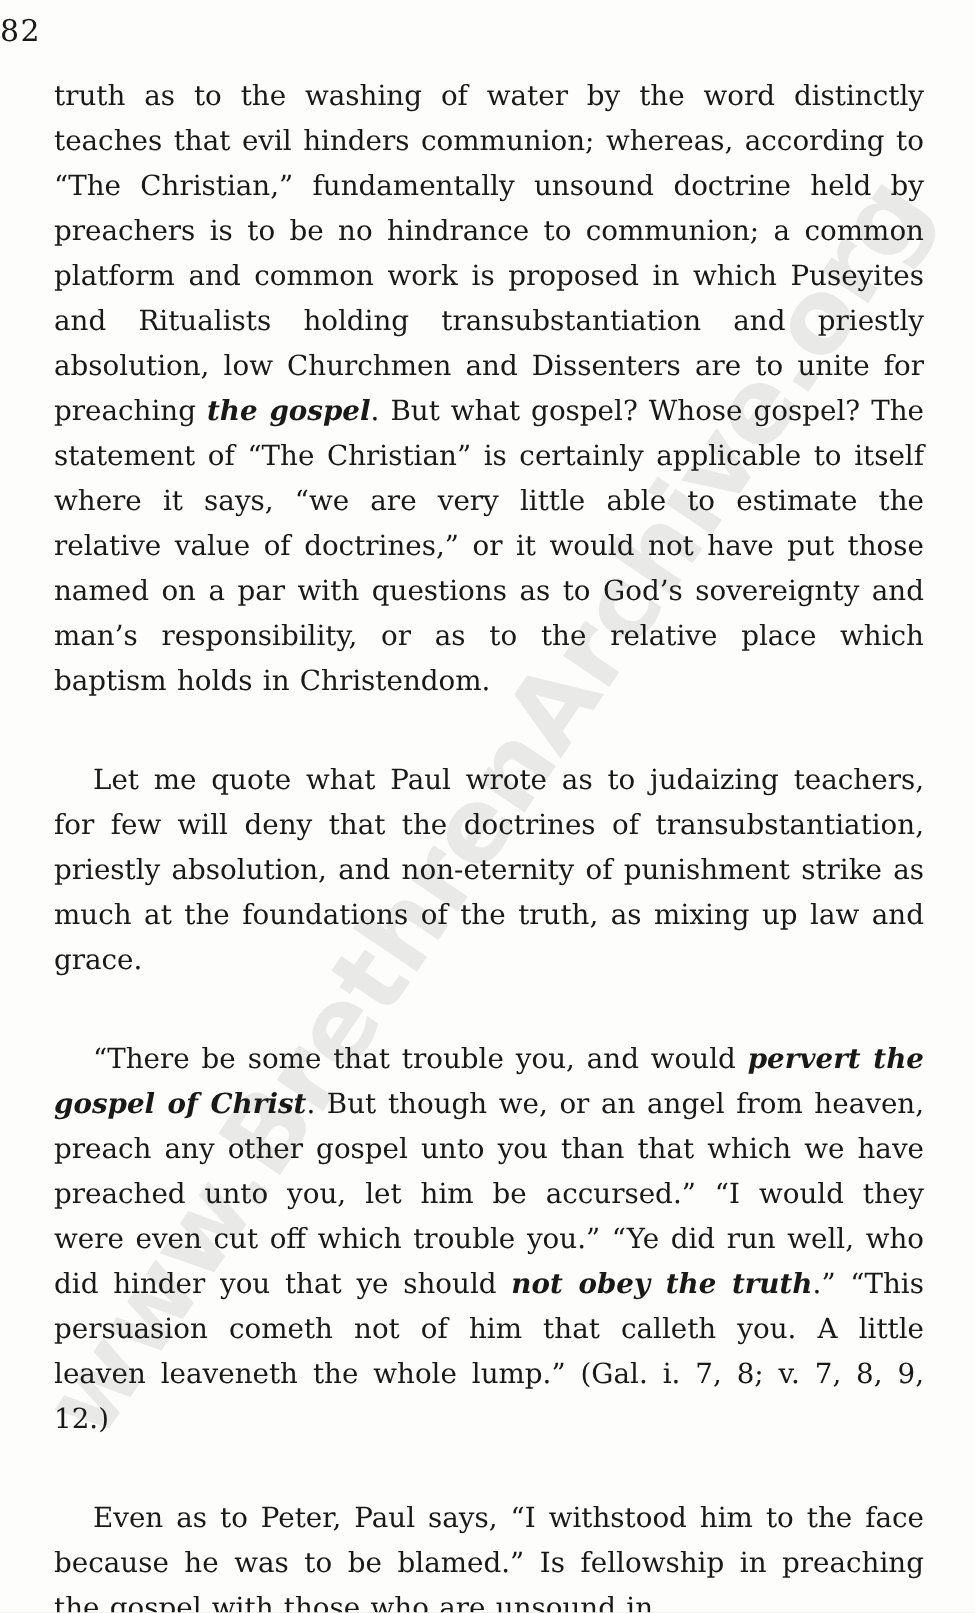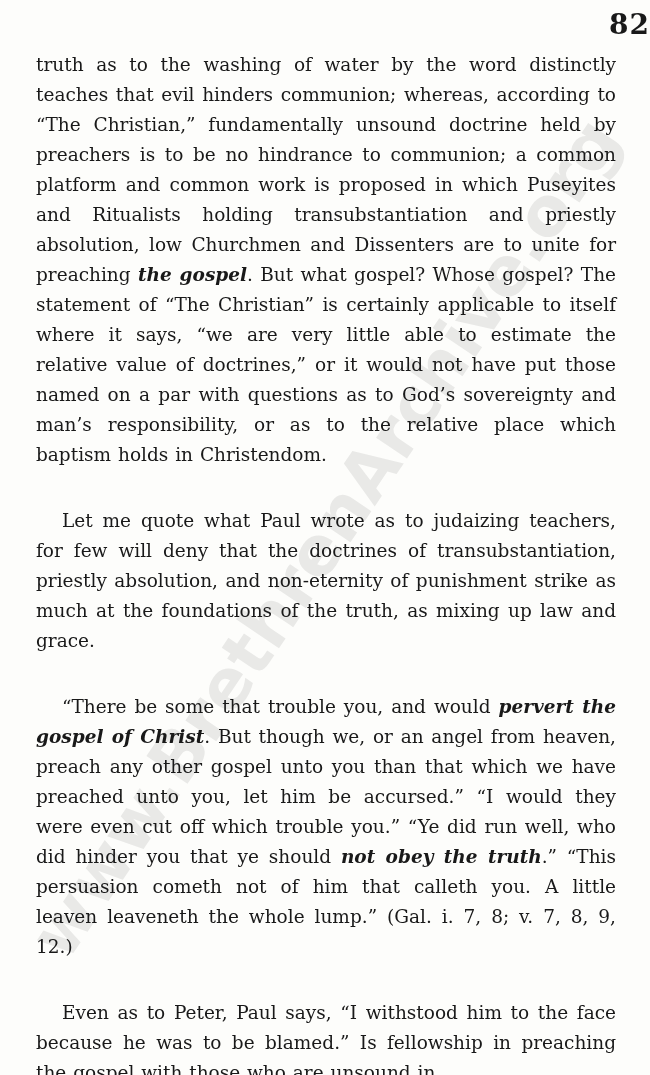--- a/index.html
+++ b/index.html
@@ -16,23 +16,23 @@
     overflow: hidden;
     font-family: "DejaVu Serif", "Liberation Serif", serif;
     color: #191919;
     box-sizing: border-box;
   }
   .page-number {
     position: absolute;
     top: 8px;
     left: 0;
     right: 0;
-    text-align: right;
-    font-size: 28px;
-    font-weight: 700;
+    text-align: left;
+    font-size: 20px;
+    font-weight: 400;
     letter-spacing: 1px;
   }
   .page-body {
     position: absolute;
     top: 50px;
     left: 36px;
     width: 580px;
     font-size: 18.5px;
     line-height: 30px;
     text-align: justify;

